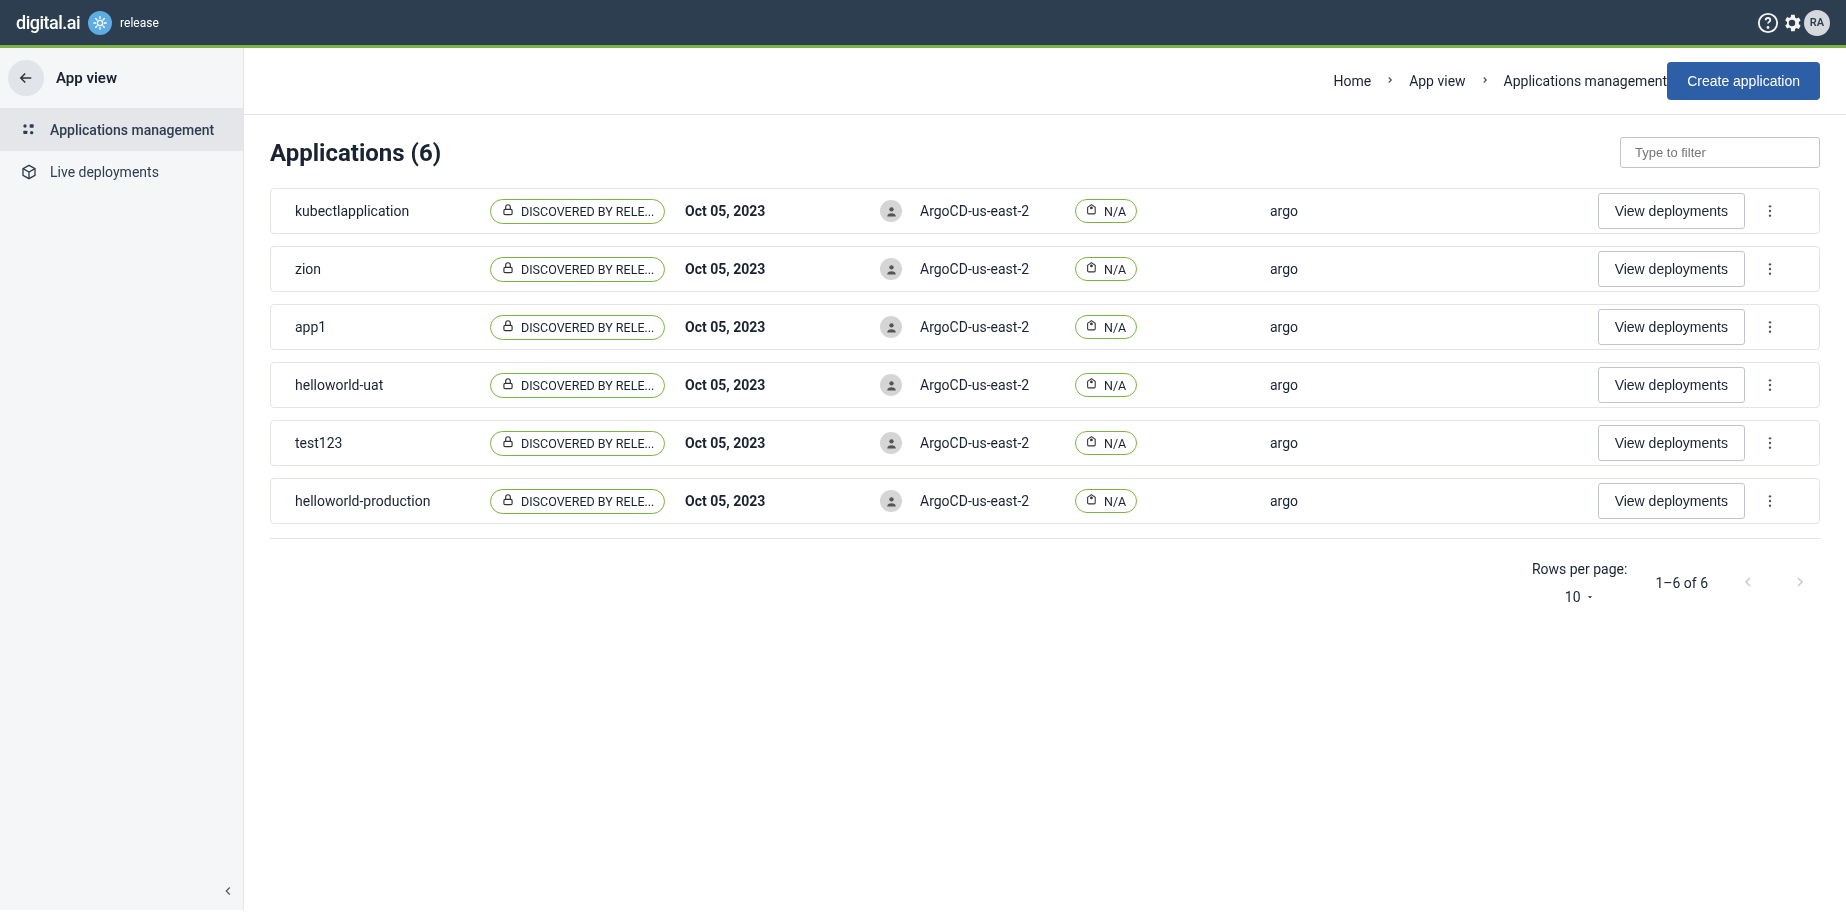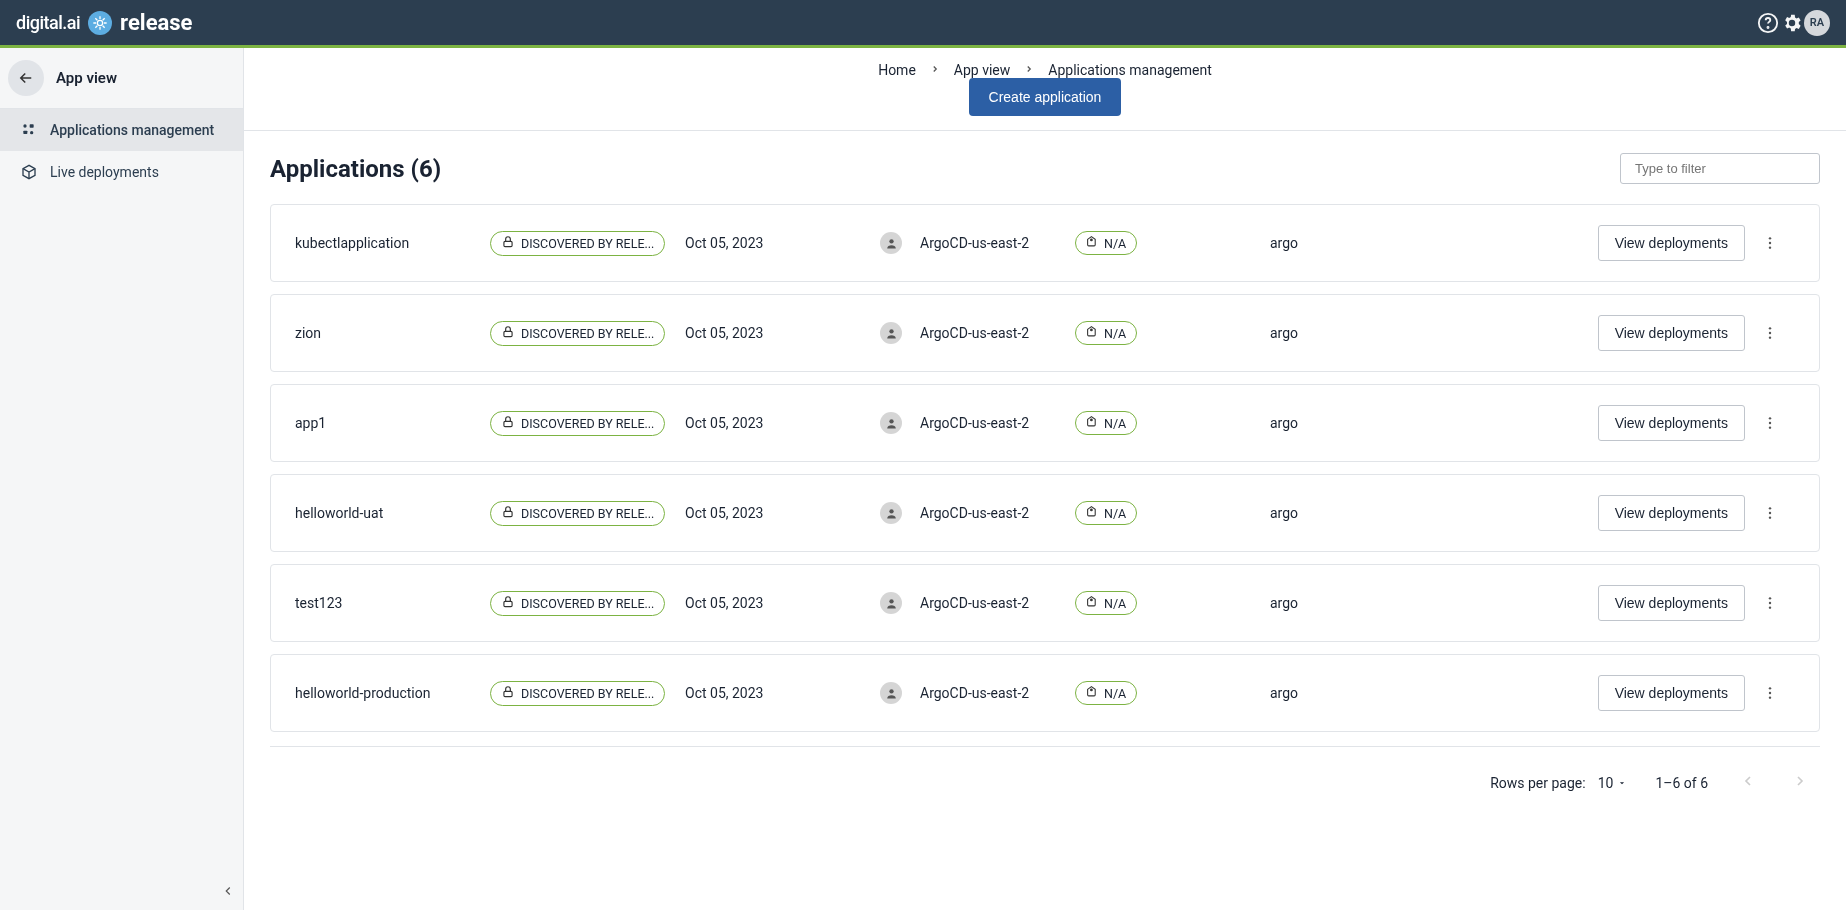--- a/index.html
+++ b/index.html
@@ -36,22 +36,22 @@
       height: 24px;
       background: #5dade2;
       border-radius: 50%;
       display: inline-flex;
       align-items: center;
       justify-content: center;
       color: #fff;
       font-size: 14px;
     }
     .brand-sub {
-      font-weight: 700;
-      font-size: 22px;
+      font-weight: 400;
+      font-size: 12px;
     }
     .header-actions {
       display: flex;
       align-items: center;
       gap: 0;
       color: #fff;
     }
     .header-actions > * {
       cursor: pointer;
       display: inline-flex;
@@ -144,24 +144,23 @@
     
     
     .main {
       flex: 1;
       display: flex;
       flex-direction: column;
     }
     .main-header {
       display: flex;
       align-items: center;
-      justify-content: center;
+      justify-content: flex-end;
       padding: 14px 26px;
       border-bottom: 1px solid #e1e4e8;
-      flex-direction: column;
     }
     .breadcrumb {
       display: flex;
       align-items: center;
       gap: 14px;
       color: #1a2332;
       font-size: 14px;
     }
     .breadcrumb-item {
       cursor: pointer;
@@ -230,21 +229,21 @@
     }
     .table-body {
       display: flex;
       flex-direction: column;
       gap: 12px;
     }
     .table-row {
       display: grid;
       grid-template-columns: 195px 195px 195px 195px 195px 195px 1fr 50px;
       align-items: center;
-      padding: 20px 24px;
+      padding: 4px 24px;
       border: 1px solid #e1e4e8;
       border-radius: 4px;
       background: #fff;
       font-size: 14px;
     }
     .cell-name {
       color: #1a2332;
     }
     .badge-managed {
       display: inline-flex;
@@ -261,21 +260,21 @@
     }
     .badge-managed-text {
       overflow: hidden;
       text-overflow: ellipsis;
     }
     .lock-icon {
       flex-shrink: 0;
       width: 14px;
       height: 14px;
     }
-    .cell-date { color: #1a2332; }
+    .cell-date { color: #1a2332; font-weight: bold; }
     .cell-deployment {
       display: inline-flex;
       align-items: center;
       gap: 18px;
       color: #1a2332;
     }
     .user-circle {
       width: 22px;
       height: 22px;
       border-radius: 50%;
@@ -325,20 +324,21 @@
       padding: 22px 8px;
       border-top: 1px solid #e1e4e8;
       margin-top: 14px;
       font-size: 14px;
       color: #1a2332;
     }
     .rows-per-page {
       display: inline-flex;
       align-items: center;
       gap: 12px;
+      flex-direction: column;
     }
     .rpp-select {
       display: inline-flex;
       align-items: center;
       gap: 4px;
       cursor: pointer;
     }
     .pag-arrow {
       cursor: pointer;
       color: #999;

